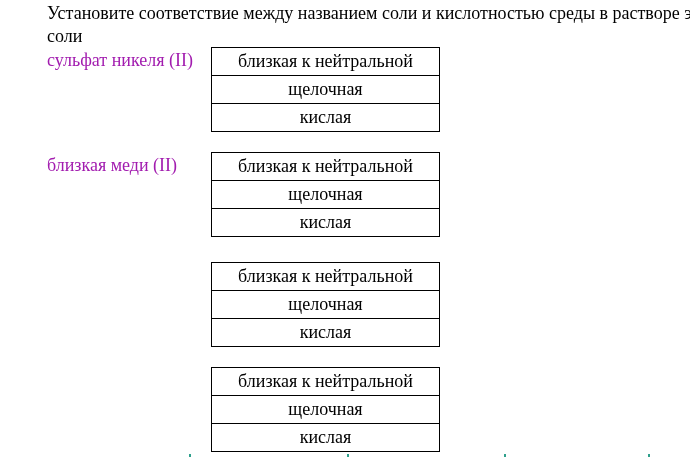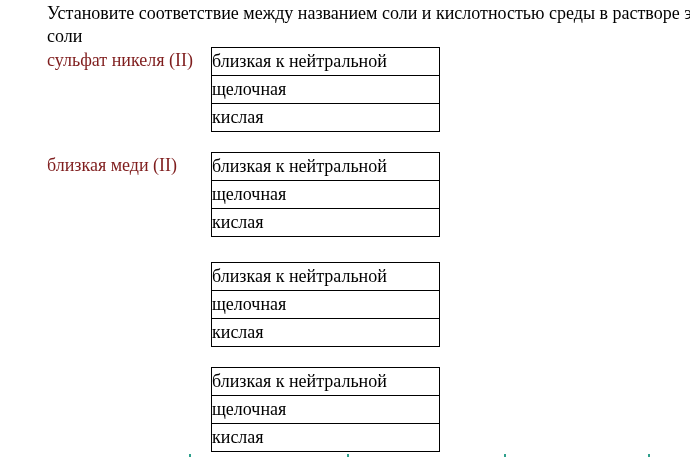--- a/index.html
+++ b/index.html
@@ -32,34 +32,35 @@
     width: 684px;
     height: 85px;
   }
   .salt-label {
     position: absolute;
     left: 0;
     top: 2px;
     width: 160px;
     font-size: 18px;
     line-height: 22px;
-    color: #7f1d1d;
+    color: #a21caf;
   }
   .options-box {
     position: absolute;
     left: 164px; 
     top: 0;
     width: 229px;
     border: 1px solid #000000;
     box-sizing: border-box;
     background: #ffffff;
   }
   .option-cell {
     height: 27px;
     line-height: 27px;
+    text-align: center;
     font-size: 18px;
     border-bottom: 1px solid #000000;
     background: #ffffff;
     cursor: pointer;
   }
   .option-cell:last-child {
     border-bottom: none;
   }
   .clipped-mark {
     position: absolute;

